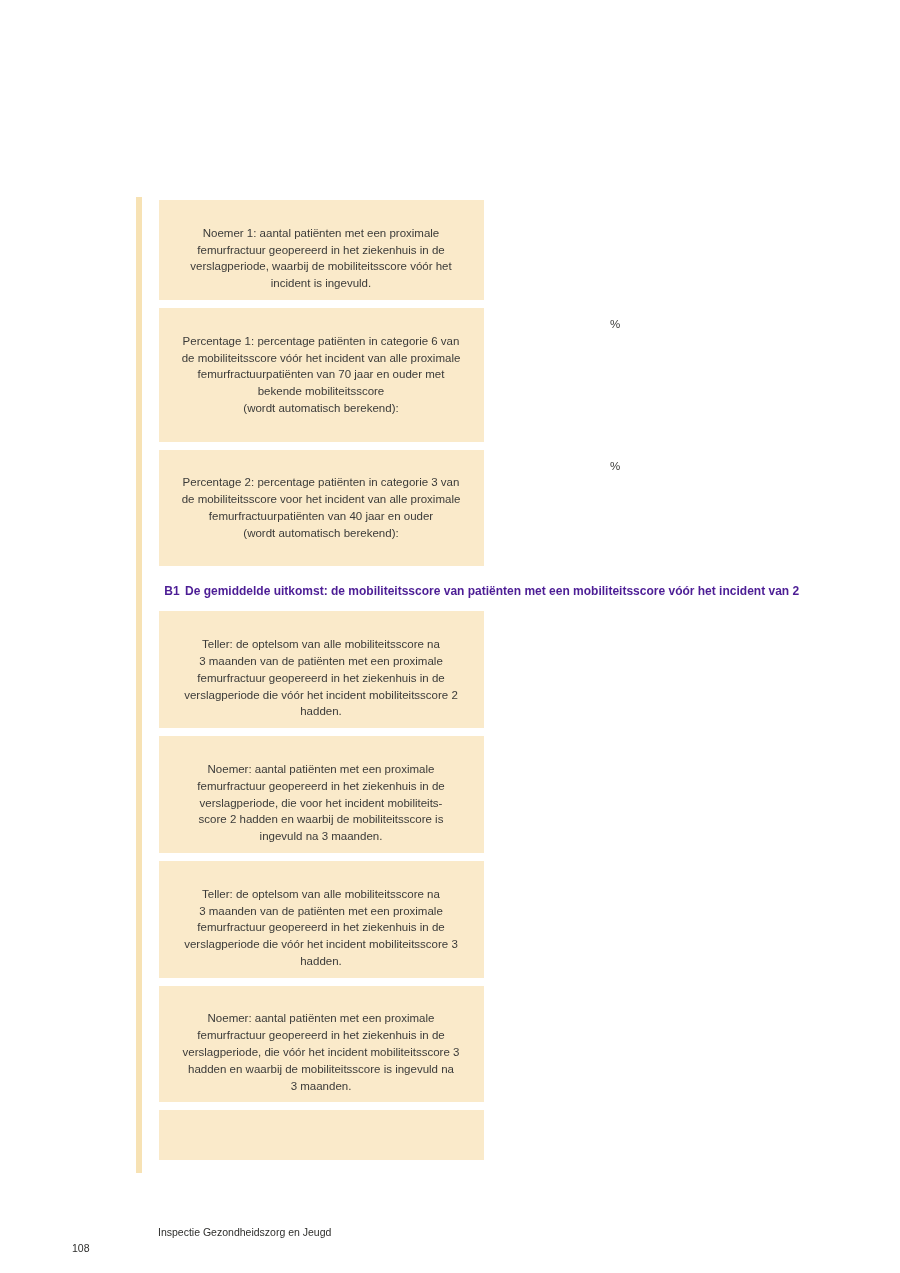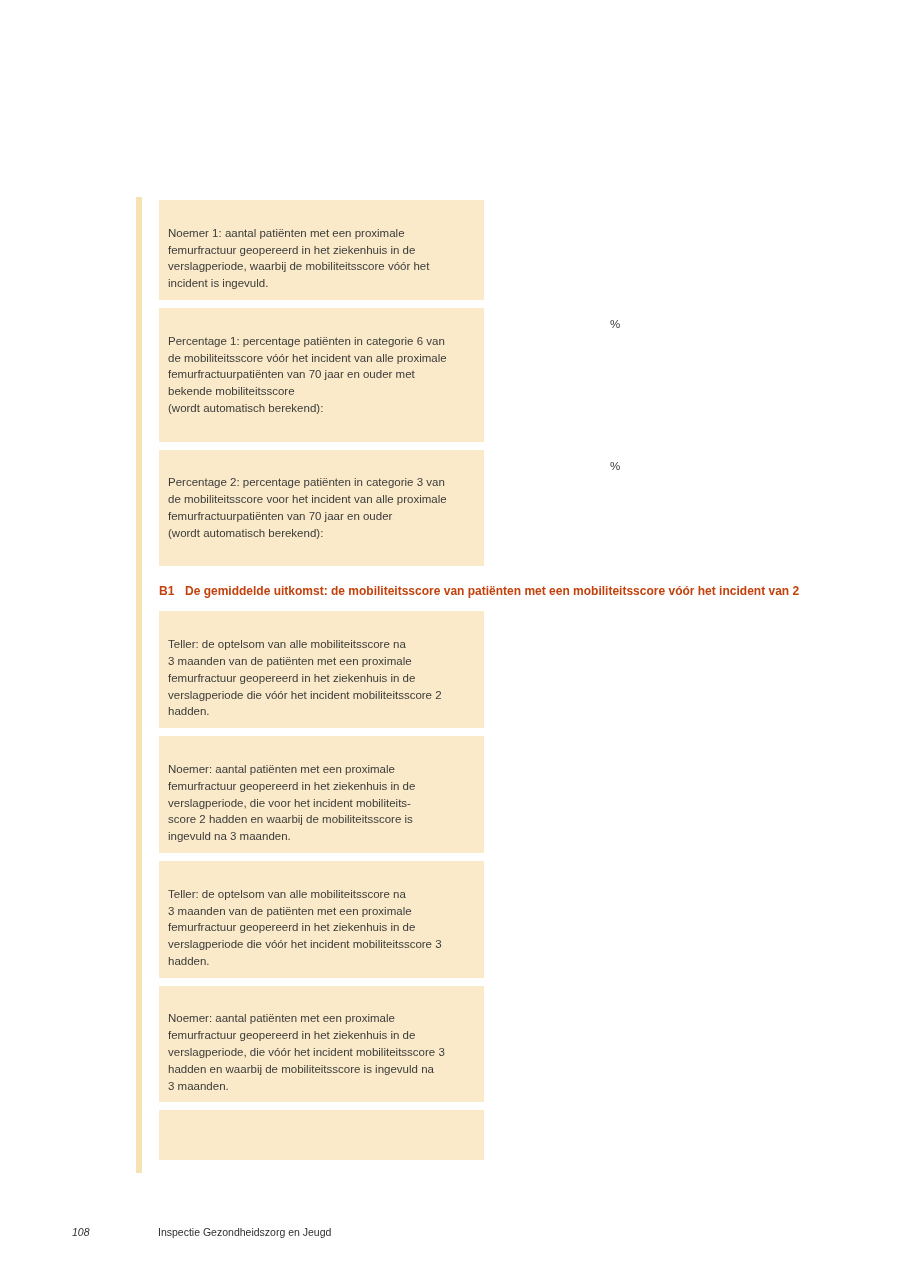--- a/index.html
+++ b/index.html
@@ -7,20 +7,21 @@
     padding: 0;
     background: #ffffff;
   }
   .page {
     position: relative;
     width: 900px;
     height: 1273px;
     background: #ffffff;
     font-family: "Liberation Sans", "DejaVu Sans", sans-serif;
     overflow: hidden;
+    text-align: center;
   }
   .accent-bar {
     position: absolute;
     left: 136px;
     top: 197px;
     width: 6px;
     height: 976px;
     background: #f7e2b4;
   }
   .content {
@@ -48,41 +49,40 @@
     font-size: 11.5px;
     color: #3b3b39;
     white-space: nowrap;
   }
   .section-heading {
     display: flex;
     margin: 17px 0 11px 0;
     font-size: 12px;
     line-height: 17px;
     font-weight: bold;
-    color: #c2410c;
+    color: #4c1d95;
     white-space: nowrap;
   }
   .section-heading .sec-id {
     width: 26px;
     flex: 0 0 26px;
   }
   .footer {
     position: absolute;
     top: 1226px;
     left: 0;
     width: 100%;
     font-size: 10.5px;
     line-height: 13px;
     color: #2e2e2c;
   }
   .footer .page-num {
     position: absolute;
     left: 72px;
-    top: 0;
-    font-style: italic;
+    top: 16px;
   }
   .footer .org {
     position: absolute;
     left: 158px;
     top: 0;
   }
 </style>
 </head>
 <body>
 
@@ -104,21 +104,21 @@
 de mobiliteitsscore vóór het incident van alle proximale
 femurfractuurpatiënten van 70 jaar en ouder met
 bekende mobiliteitsscore
 (wordt automatisch berekend):</span>
       <span class="unit">%</span>
     </div>
 
     <div class="def-box">
       <span>Percentage 2: percentage patiënten in categorie 3 van
 de mobiliteitsscore voor het incident van alle proximale
-femurfractuurpatiënten van 70 jaar en ouder
+femurfractuurpatiënten van 40 jaar en ouder
 (wordt automatisch berekend):</span>
       <span class="unit">%</span>
     </div>
 
     <div class="section-heading">
       <span class="sec-id">B1</span>
       <span class="sec-title">De gemiddelde uitkomst: de mobiliteitsscore van patiënten met een mobiliteitsscore vóór het incident van 2</span>
     </div>
 
     <div class="def-box">

